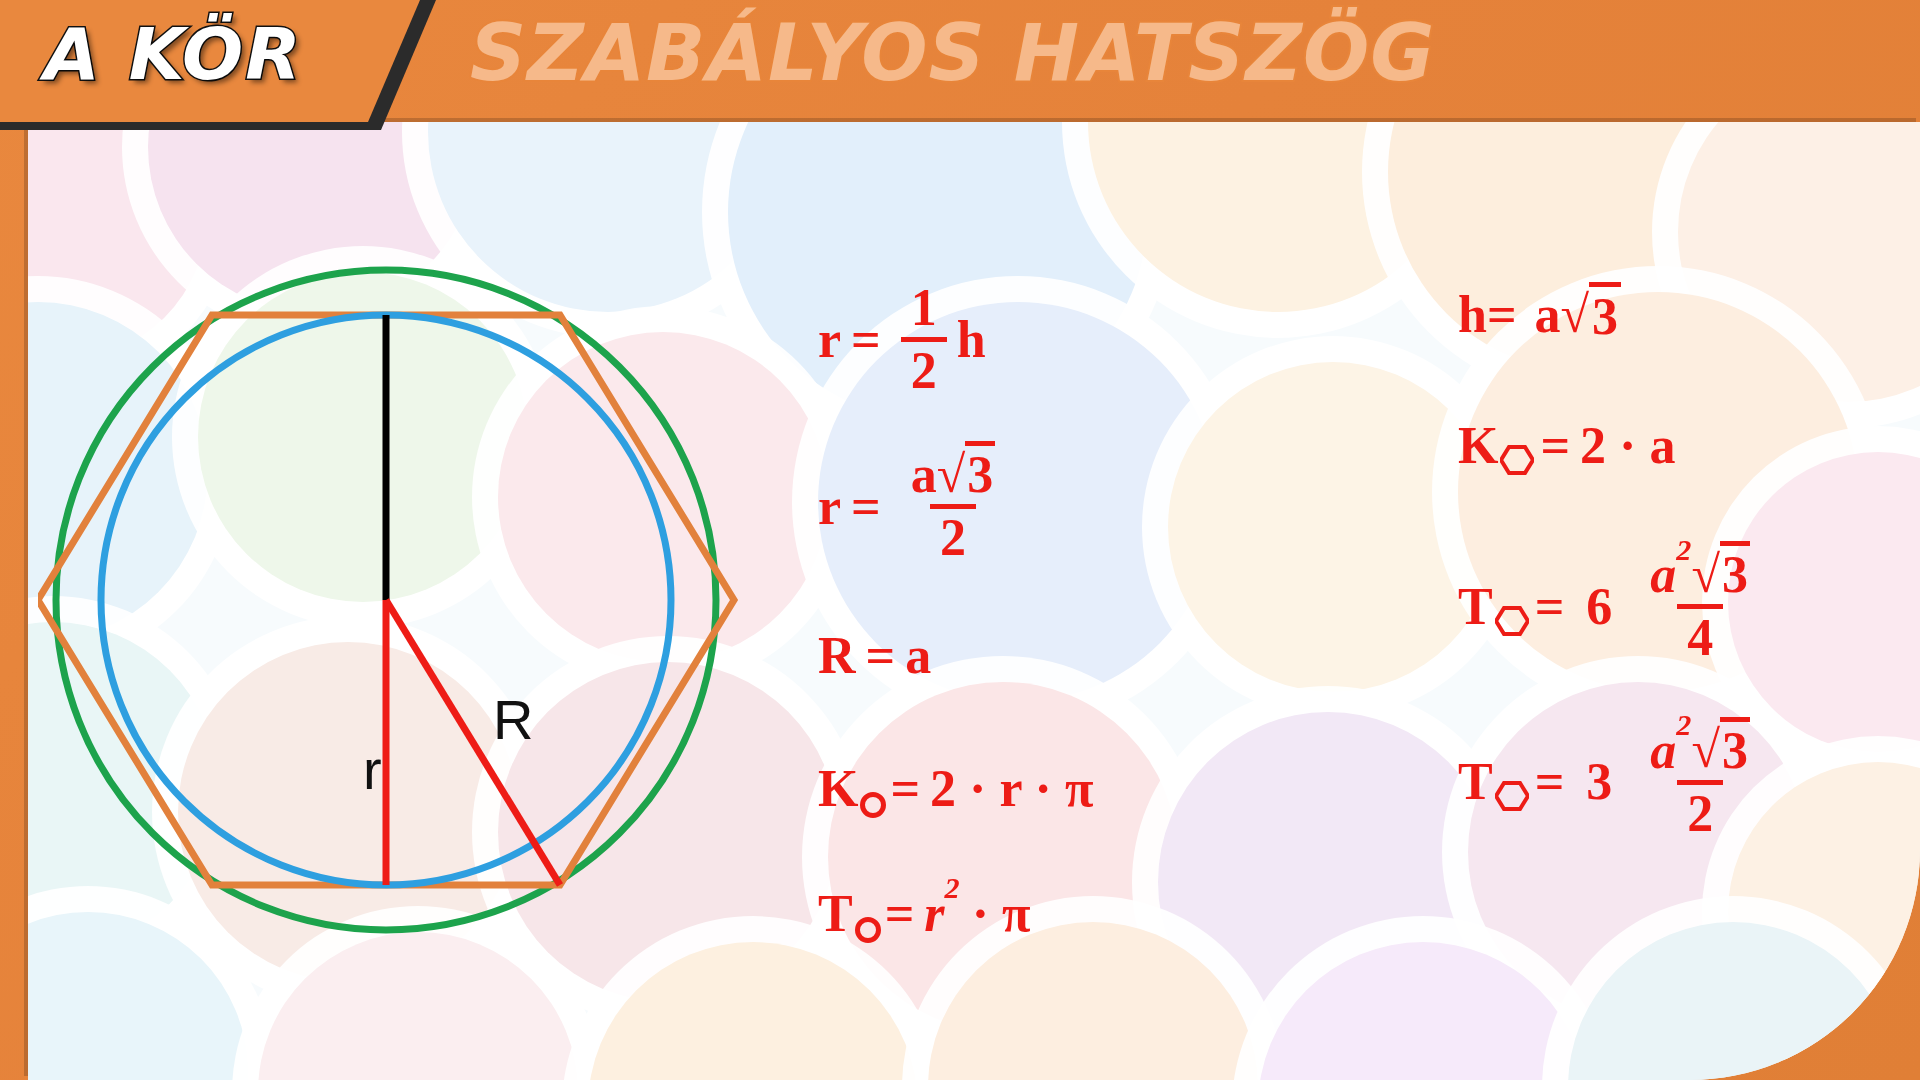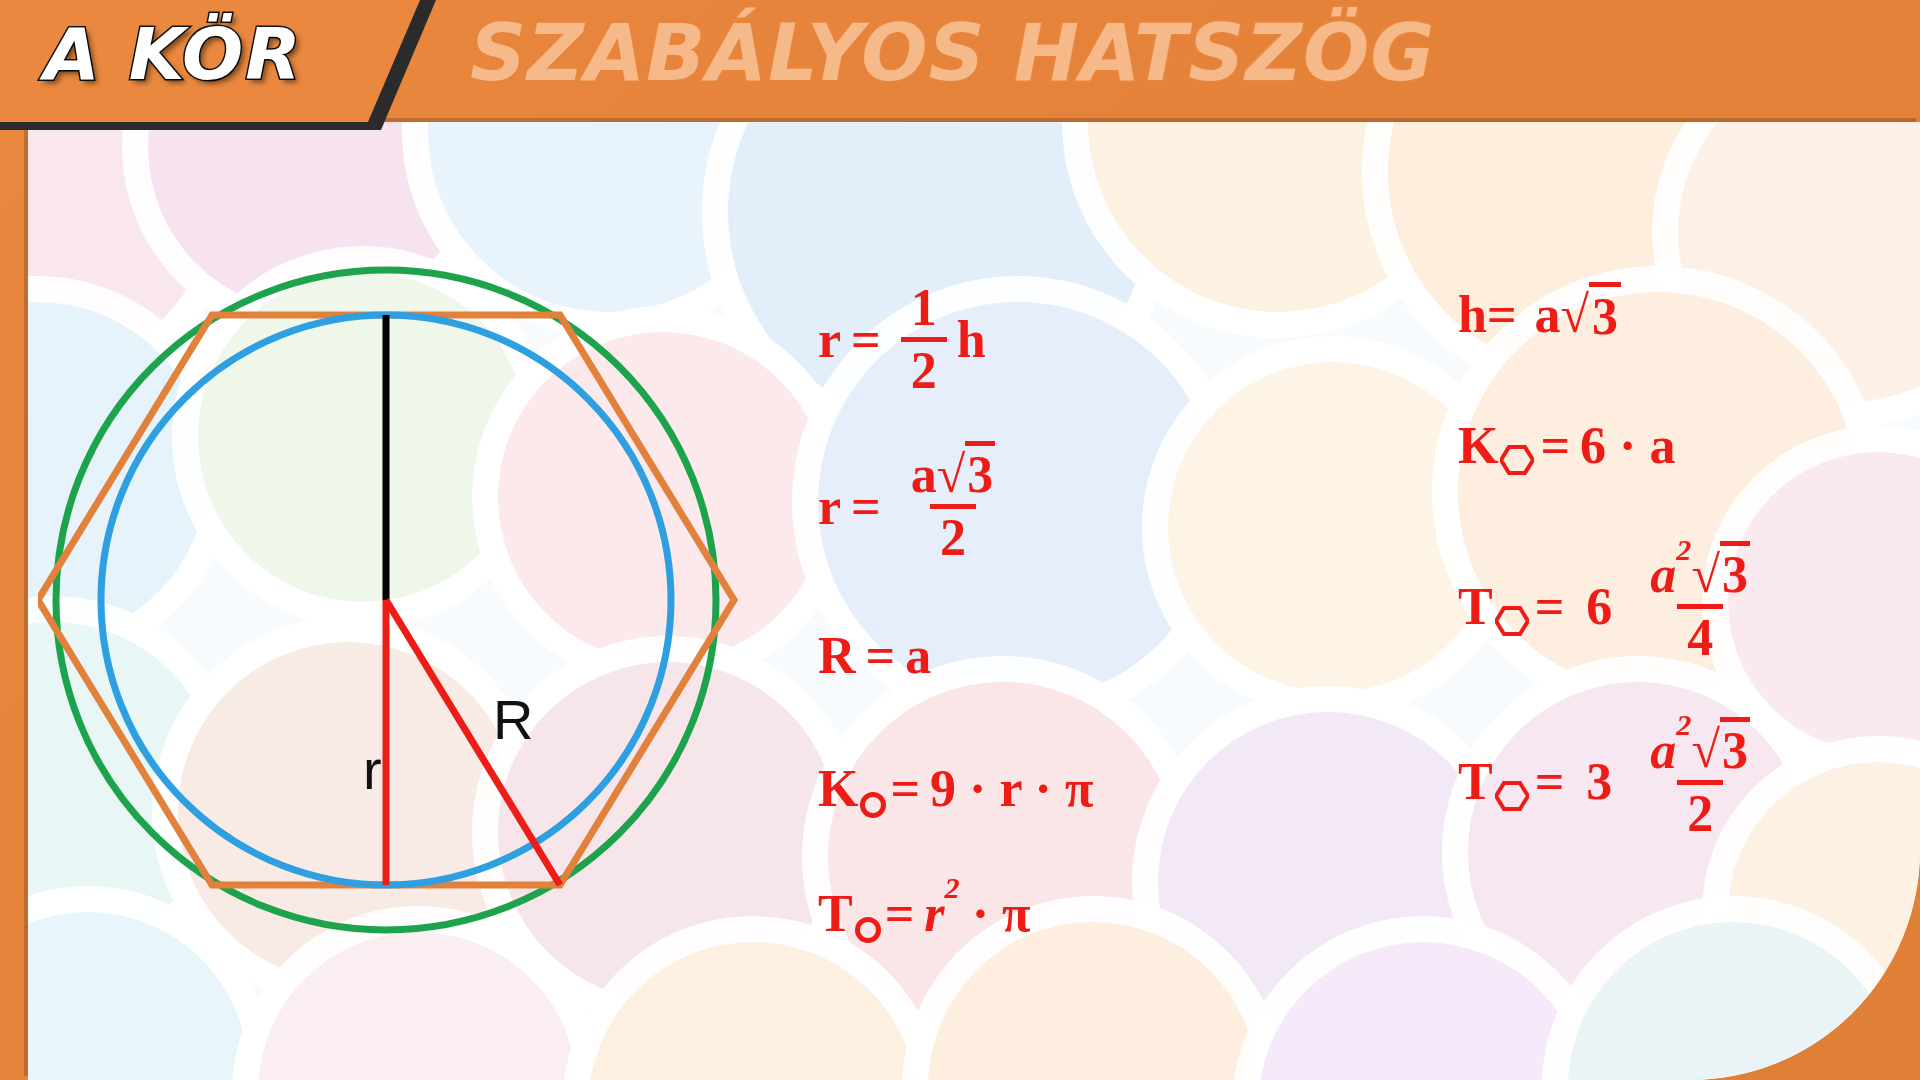--- a/index.html
+++ b/index.html
@@ -202,21 +202,21 @@
         <span class="eq">=</span>
         <span>a</span>
       </div>
 
       <div class="frow" style="margin-bottom:66px;">
         <span class="lhs">
           <span>K</span>
           <span class="sub-o"></span>
         </span>
         <span>=</span>
-        <span style="padding-left:10px;">9 · r · π</span>
+        <span style="padding-left:10px;">2 · r · π</span>
       </div>
 
       <div class="frow">
         <span class="lhs">
           <span>T</span>
           <span class="sub-o"></span>
         </span>
         <span>=</span>
         <span class="sq" style="padding-left:10px;">
           <span>r</span><sup>2</sup>
@@ -238,21 +238,21 @@
       <div class="frow" style="margin-bottom:74px;">
         <span class="lhs">
           <span>K</span>
           <span class="sub-hex">
             <svg viewBox="0 0 34 30" width="34" height="30">
               <polygon points="9,2 25,2 33,15 25,28 9,28 1,15" fill="none" stroke="#ED1C16" stroke-width="4"></polygon>
             </svg>
           </span>
         </span>
         <span>=</span>
-        <span style="padding-left:10px;">6 · a</span>
+        <span style="padding-left:10px;">2 · a</span>
       </div>
 
       <div class="frow" style="margin-bottom:60px;">
         <span class="lhs">
           <span>T</span>
           <span class="sub-hex">
             <svg viewBox="0 0 34 30" width="34" height="30">
               <polygon points="9,2 25,2 33,15 25,28 9,28 1,15" fill="none" stroke="#ED1C16" stroke-width="4"></polygon>
             </svg>
           </span>

